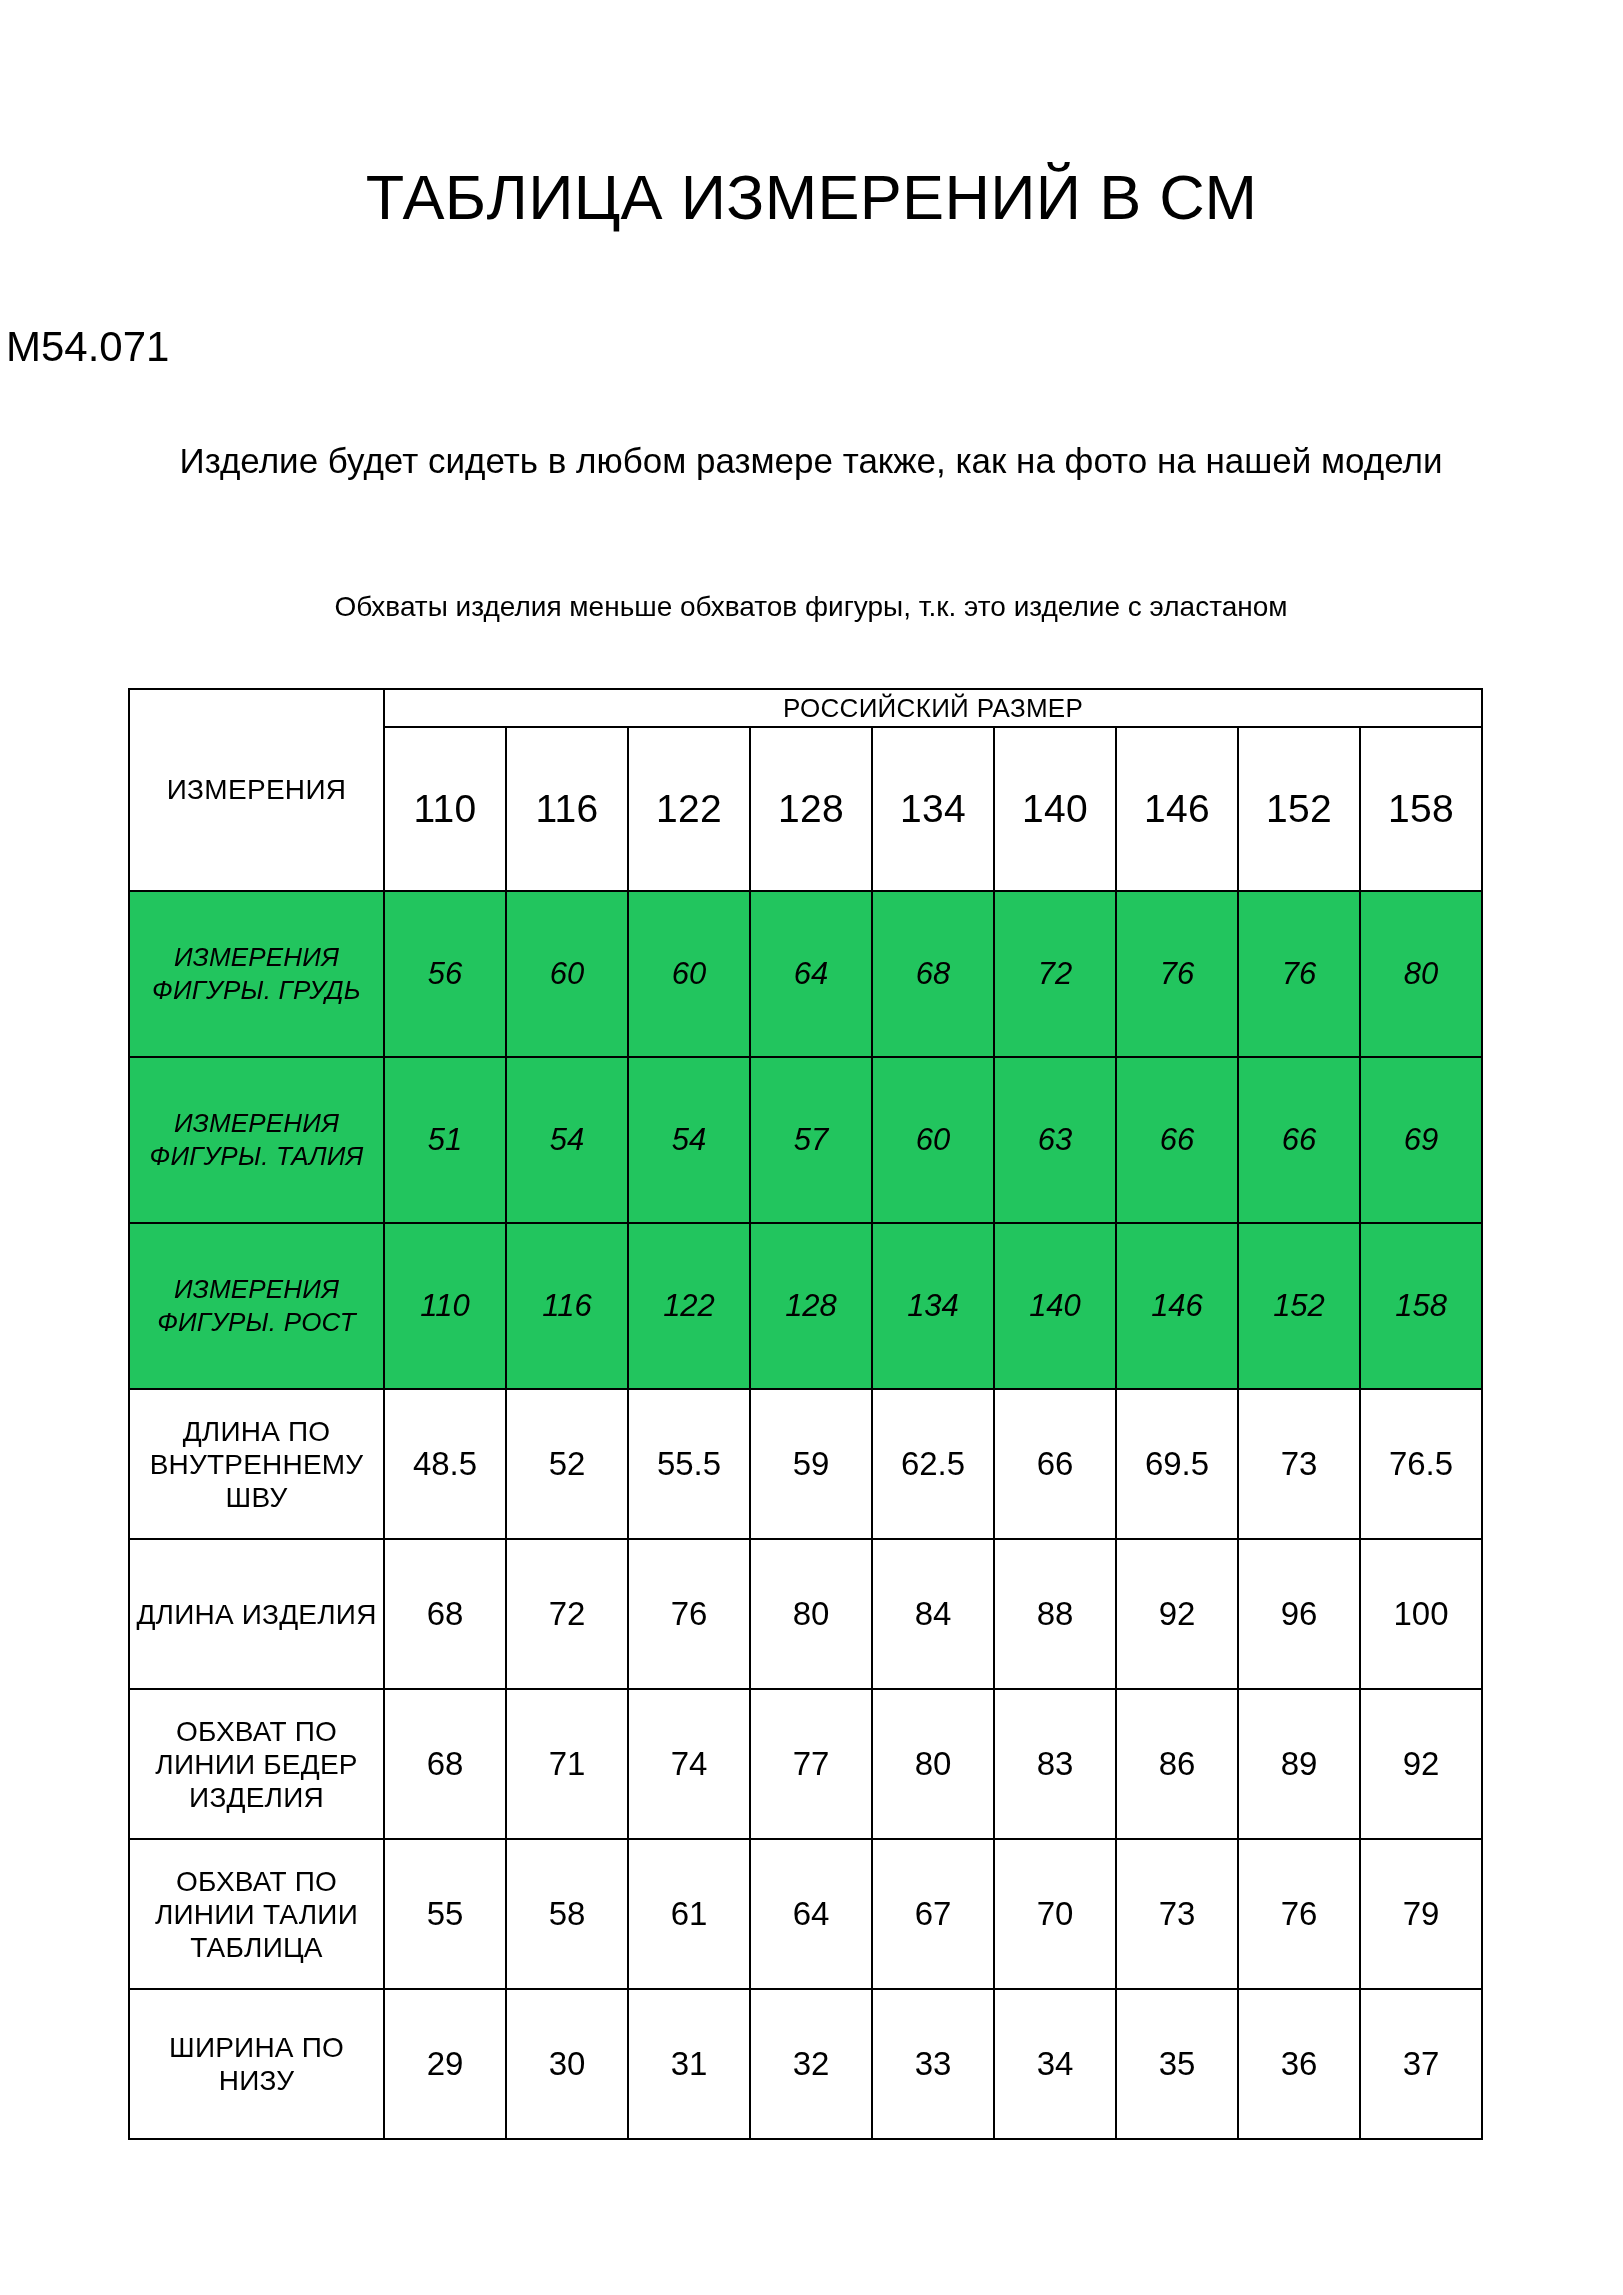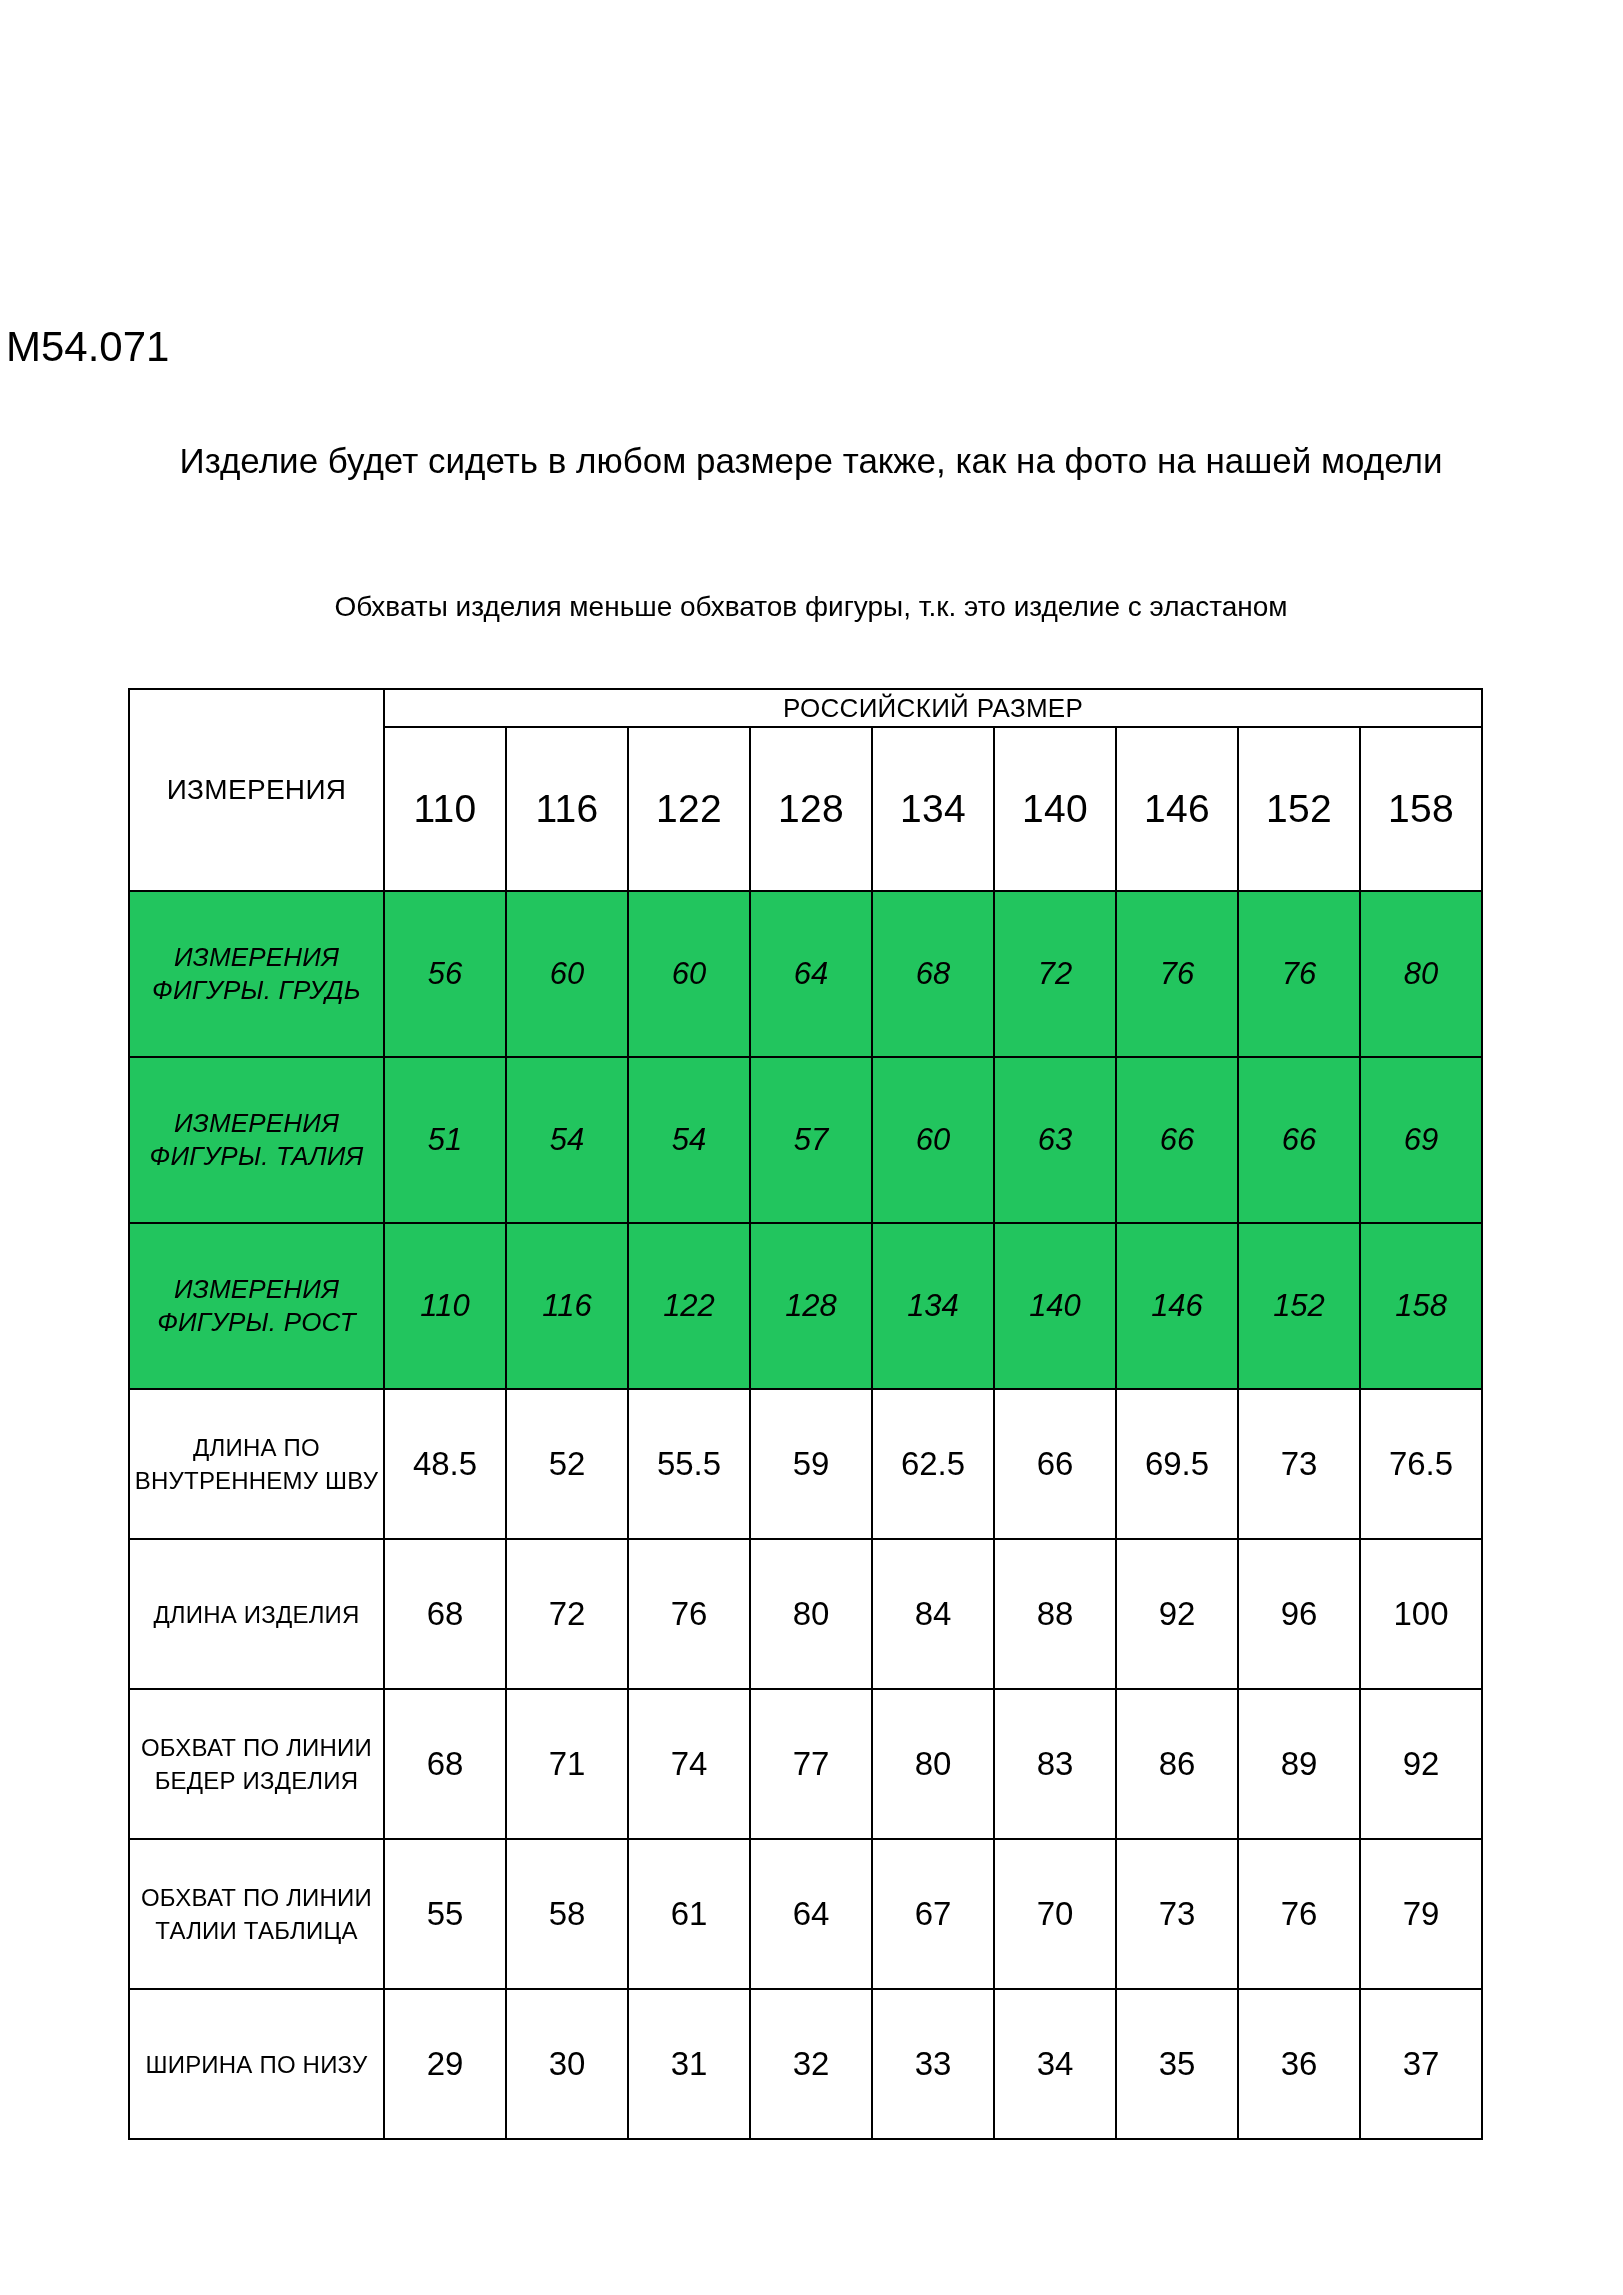--- a/index.html
+++ b/index.html
@@ -119,34 +119,35 @@
   tr.shaded td.row-label {
     font-size: 26px;
     line-height: 33px;
     letter-spacing: 0.2px;
   }
   tr.shaded td.value {
     font-size: 31px;
   }
 
   td.row-label {
-    font-size: 24px;
+    font-size: 28px;
     line-height: 33px;
     letter-spacing: 0.2px;
     padding: 0 7.9px;
   }
   td.value {
     font-size: 33px;
   }
 </style>
 </head>
 <body>
 
 <div class="page">
 
+  <div class="title">ТАБЛИЦА ИЗМЕРЕНИЙ В СМ</div>
 
   <div class="subtitle-code">M54.071</div>
 
   <div class="lede">Изделие будет сидеть в любом размере также, как на фото на нашей модели</div>
 
   <div class="note">Обхваты изделия меньше обхватов фигуры, т.к. это изделие с эластаном</div>
 
   <div class="table-wrap">
     <table class="sizes">
       <colgroup id="colgroup-holder">

